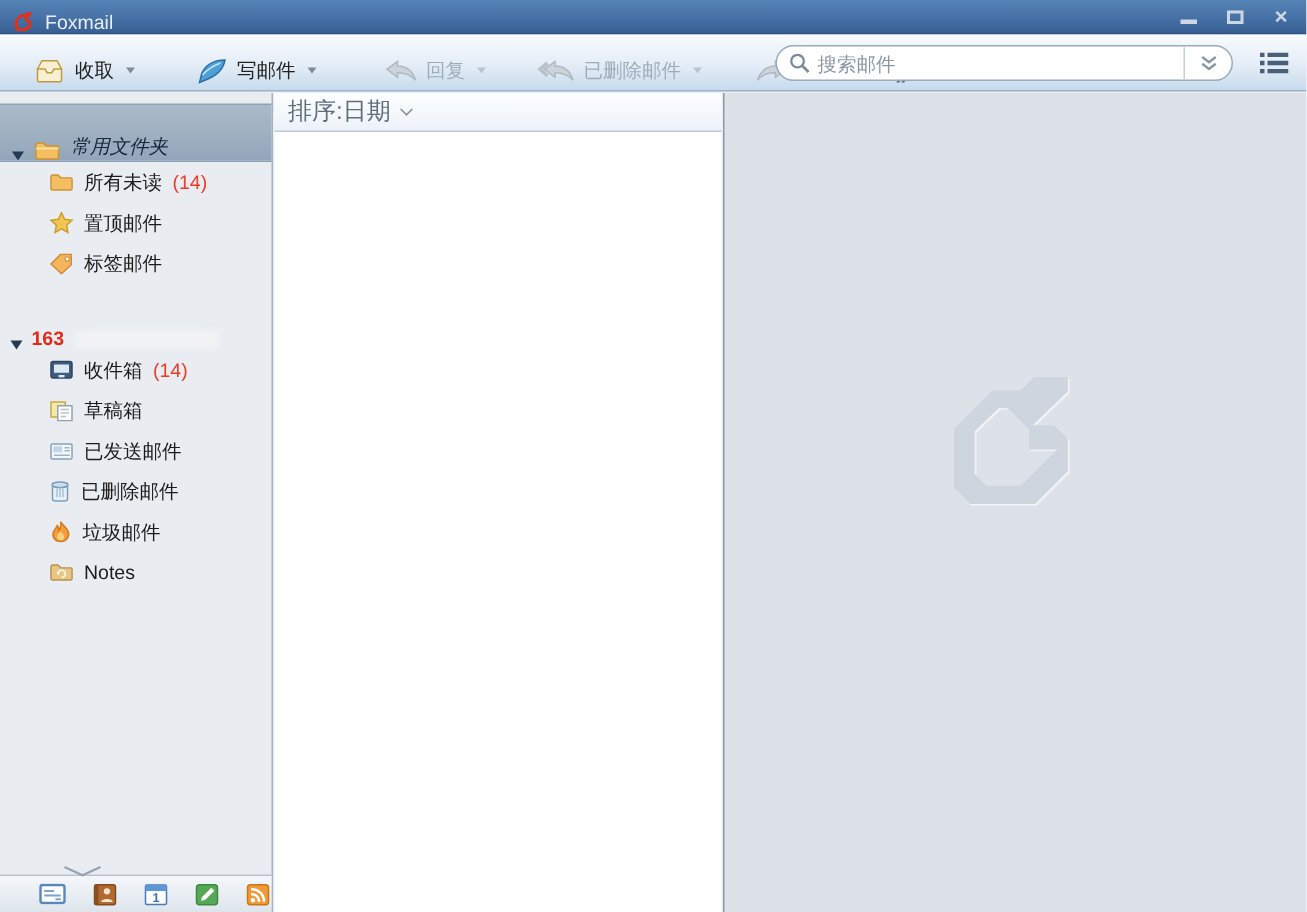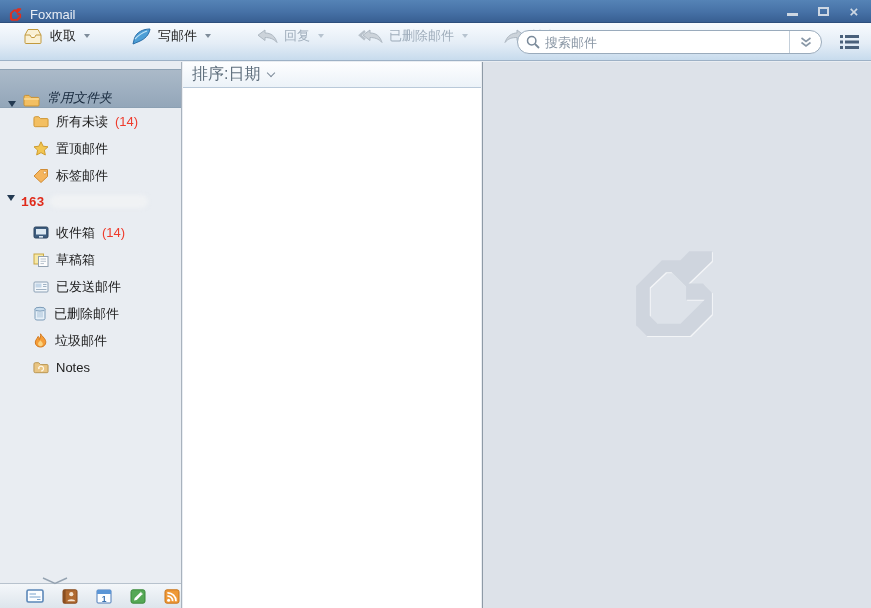--- a/index.html
+++ b/index.html
@@ -15,21 +15,21 @@
   .titlebar .title { color:#e9eef5; font-size:13px; }
   .win-controls { position:absolute; right:6px; top:0; height:23px; display:flex; align-items:center; gap:9px; }
   .win-btn { width:22px; height:18px; display:flex; align-items:center; justify-content:center; cursor:default; }
   .glyph-min { width:11px; height:3px; background:#cdd7e3; margin-top:6px; }
   .glyph-max { width:11px; height:9px; border:2px solid #cdd7e3; }
   .glyph-close { color:#cdd7e3; font-size:15px; font-weight:bold; line-height:1; }
 
   
   .toolbar { position:absolute; top:23px; left:0; right:0; height:38px;
     background:linear-gradient(#f8fbfe 0%, #e4edf6 55%, #c7dbed 100%);
-    border-bottom:1px solid #9db1c6; display:flex; align-items:flex-start; }
+    border-bottom:1px solid #9db1c6; display:flex; align-items:flex-end; }
   .tb-btn { display:flex; align-items:center; gap:6px; font-size:13px; color:#222; padding:4px 6px; border-radius:3px; }
   .tb-btn.disabled { color:#9fadbb; }
   .caret { width:0; height:0; border-left:3.5px solid transparent; border-right:3.5px solid transparent; border-top:4px solid #7e8c9a; margin-left:2px; }
   .disabled .caret { border-top-color:#b7c3cf; }
   .tb-overflow { color:#5a6a7a; font-size:15px; font-weight:bold; margin-left:20px; }
   .searchbox { position:absolute; left:517px; top:7px; width:305px; height:24px;
     background:#fff; border:1px solid #9aabbc; border-radius:12px;
     display:flex; align-items:center; padding-left:8px; }
   .searchbox input { flex:1; border:none; outline:none; font-size:13px; color:#444;
     background:transparent; font-family:inherit; }
@@ -41,21 +41,21 @@
   
   .sidebar { position:absolute; top:62px; left:0; width:182px; bottom:0;
     background:#e9edf2; border-right:1px solid #a8b2bd; }
   .sb-header { margin-top:7px; height:39px; display:flex; align-items:flex-end;
     background:linear-gradient(#abbac9 0%, #93a6b9 100%);
     border-top:1px solid #8fa2b4; border-bottom:1px solid #8ba0b3;
     padding-left:8px; font-size:13px; color:#16283c; gap:7px;font-style:italic; }
   .tri-down { width:0; height:0; border-left:4px solid transparent; border-right:4px solid transparent; border-top:6px solid #243a52; }
   .sb-item { height:27px; display:flex; align-items:center; padding-left:33px; gap:7px; font-size:13px; color:#1c1c1c; }
   .sb-item .count, .sb-acct .count { color:#ee3b2c;text-align:center; }
-  .sb-acct { height:24px; display:flex; align-items:flex-start; padding-left:7px; gap:6px; margin-top:6px;font-family:Liberation Mono, monospace; }
+  .sb-acct { height:24px; display:flex; align-items:flex-end; padding-left:7px; gap:6px; margin-top:20px; }
   .acct-name { color:#e02a1a; font-size:13px; font-weight:bold; }
   .blurbox { width:98px; height:13px; background:#f0f2f4; border-radius:7px; filter:blur(2px); }
 
   
   .sb-bottom { position:absolute; bottom:0; left:0; width:181px; height:25px;
     border-top:1px solid #b7c2cd; background:linear-gradient(#f4f7fa,#dde5ec);
     display:flex; align-items:center; padding-left:26px; gap:18px; }
   .sb-handle { position:absolute; top:-7px; left:42px; }
 
   

